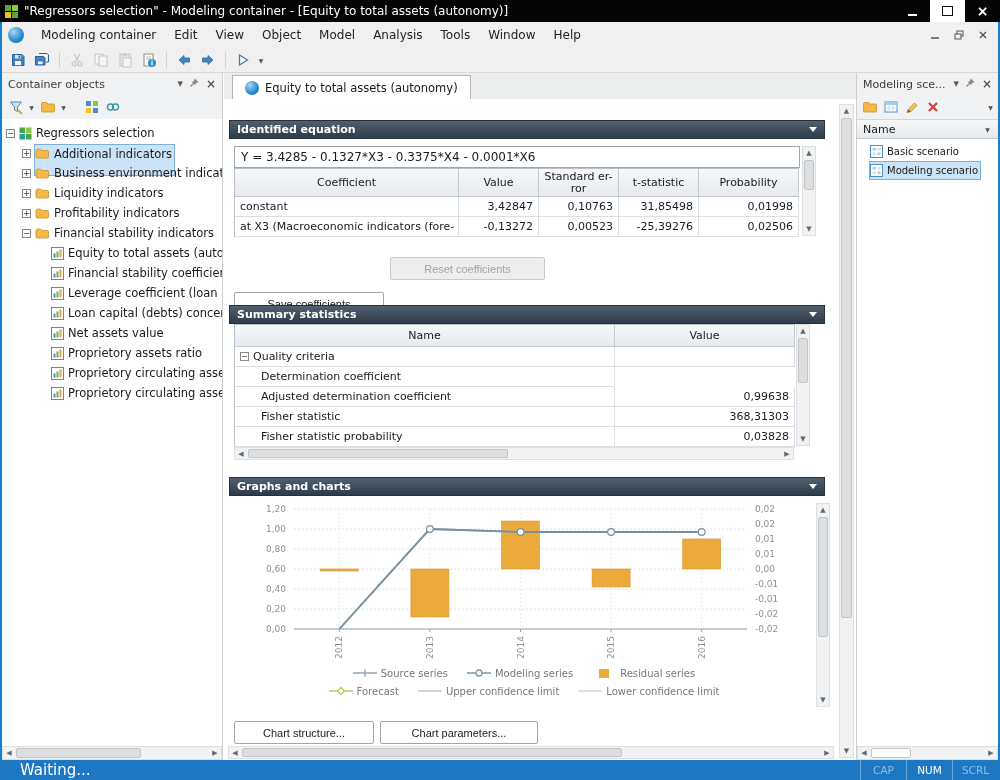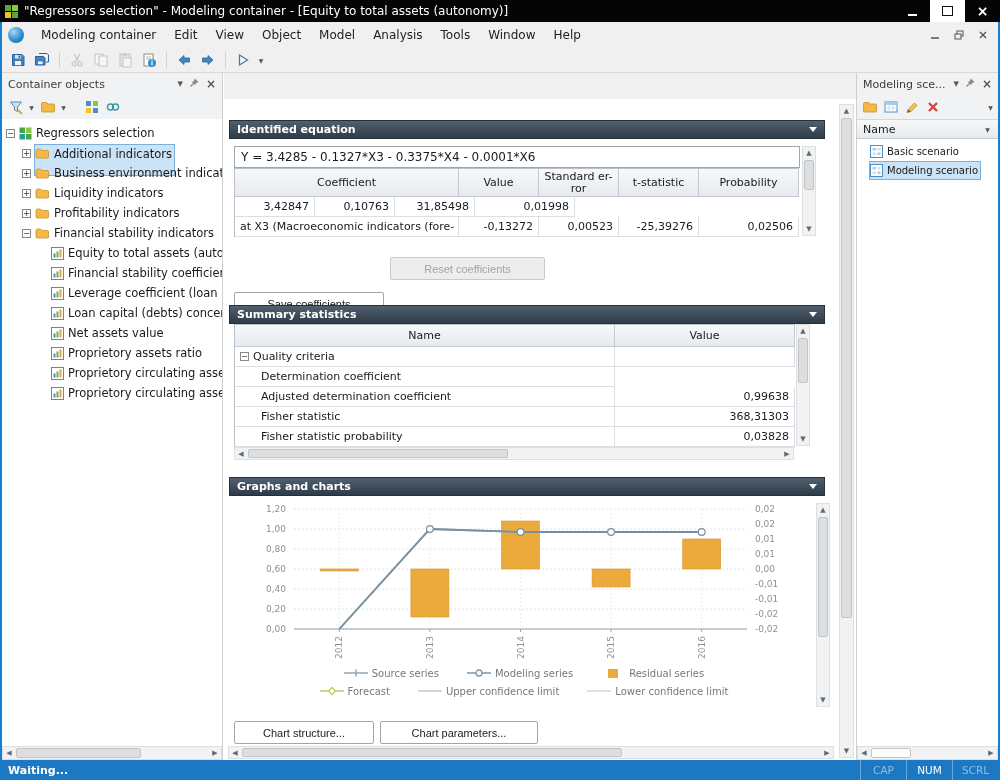--- a/index.html
+++ b/index.html
@@ -63,33 +63,33 @@
   
   .vsb,.hsb{position:absolute;background:#f1f2f3;border:1px solid #dddfe1;box-sizing:border-box;}
   .sb-arr{position:absolute;color:#5f6a72;font-size:7px;text-align:center;}
   .vsb .sb-arr{left:0;right:0;height:12px;line-height:12px;}
   .vsb .up{top:0;} .vsb .down{bottom:0;}
   .hsb .sb-arr{top:0;bottom:0;width:12px;line-height:12px;}
   .hsb .left{left:0;} .hsb .right{right:0;}
   .sb-thumb{position:absolute;background:#dcdedf;border:1px solid #c2c5c8;border-radius:2px;box-sizing:border-box;}
   .sb-thumb.white{background:#fcfcfc;border-color:#c2c5c8;}
   
-  .legend-row{position:absolute;left:10px;width:580px;display:flex;justify-content:center;gap:28px;align-items:center;height:16px;}
+  .legend-row{position:absolute;left:10px;width:580px;display:flex;justify-content:center;gap:19px;align-items:center;height:16px;}
   .legend-item{display:flex;align-items:center;gap:4px;font-size:10px;color:#787878;white-space:nowrap;}
   
   .right-panel{position:absolute;left:856px;top:73px;width:142px;bottom:20px;background:#f1f2f3;border-left:1px solid #cfcfcf;box-sizing:border-box;z-index:2;}
   .rp-toolbar{height:24px;display:flex;align-items:center;padding:0 3px;gap:2px;border-bottom:1px solid #e0e0e0;}
   .rp-colheader{position:absolute;left:0;right:0;top:46px;height:20px;background:linear-gradient(#f7f8f9,#e7eaed);border-top:1px solid #d4d7da;border-bottom:1px solid #c3cad0;display:flex;align-items:center;padding:0 6px;font-size:11px;box-sizing:border-box;}
   .rp-list{position:absolute;left:0;right:0;top:66px;bottom:14px;background:#fff;padding-top:3px;overflow:hidden;}
   .rp-row{height:19px;display:flex;align-items:center;font-size:10px;padding-left:12px;white-space:nowrap;}
   .rp-row .row-body{height:17px;}
   .rp-row.selected .row-body{background:#cbe3f7;border:1px solid #7ab0dc;padding:0 2px 0 0;}
   
   .statusbar{position:absolute;left:0;right:0;bottom:0;height:20px;background:#1c78c2;display:flex;align-items:center;color:#fff;z-index:6;}
-  .sb-text{margin-left:8px;font-size:11px;font-weight:bold;}
+  .sb-text{margin-left:20px;font-size:15px;}
   .sb-inds{margin-left:auto;display:flex;height:20px;margin-right:2px;}
   .sb-ind{width:45px;display:flex;align-items:center;justify-content:center;font-size:10.5px;color:rgba(255,255,255,.5);border-left:1px solid rgba(255,255,255,.35);}
   .sb-ind.on{color:#fff;}
 </style>
 </head>
 <body>
 
 <div class="side-border" style="left:0;"></div>
 <div class="side-border" style="right:0;"></div>
 
@@ -436,36 +436,43 @@
       </div>
     </div>
   <div class="hsb" style="left:0;right:0;bottom:0;height:14px;">
     <span class="sb-arr left">◀</span>
     <div class="sb-thumb" style="left:13px;width:125px;top:1px;bottom:1px;"></div>
     <span class="sb-arr right">▶</span>
   </div>
 </div>
 
 <div class="main-area">
+  <div class="tabstrip">
+    <div class="tab">
+      <span class="tab-logo"></span>
+      <span>Equity to total assets (autonomy)</span>
+    </div>
+  </div>
   <div class="main-content">
 
     <div class="section-header" style="top:21px;justify-content:center;">
       <span>Identified equation</span>
       <span class="sh-caret"></span>
     </div>
     <div class="equation-box" style="top:47px;">Y = 3.4285 - 0.1327*X3 - 0.3375*X4 - 0.0001*X6</div>
     <div class="ctable" id="coefficient-table" style="top:69px;">
         <div class="ctr header">
           <div class="ctc" style="width: 224px;">Coefficient</div>
           <div class="ctc" style="width: 80px;">Value</div>
           <div class="ctc" style="width: 80px;">Standard er-ror</div>
           <div class="ctc" style="width: 80px;">t-statistic</div>
           <div class="ctc" style="width: 100px;">Probability</div>
         </div>
         <div class="ctr">
+          <div class="ctc" style="width: 224px;">constant</div>
           <div class="ctc num" style="width: 80px;">3,42847</div>
           <div class="ctc num" style="width: 80px;">0,10763</div>
           <div class="ctc num" style="width: 80px;">31,85498</div>
           <div class="ctc num" style="width: 100px;">0,01998</div>
         </div>
         <div class="ctr">
           <div class="ctc" style="width: 224px;">at X3 (Macroeconomic indicators (fore-</div>
           <div class="ctc num" style="width: 80px;">-0,13272</div>
           <div class="ctc num" style="width: 80px;">0,00523</div>
           <div class="ctc num" style="width: 80px;">-25,39276</div>

